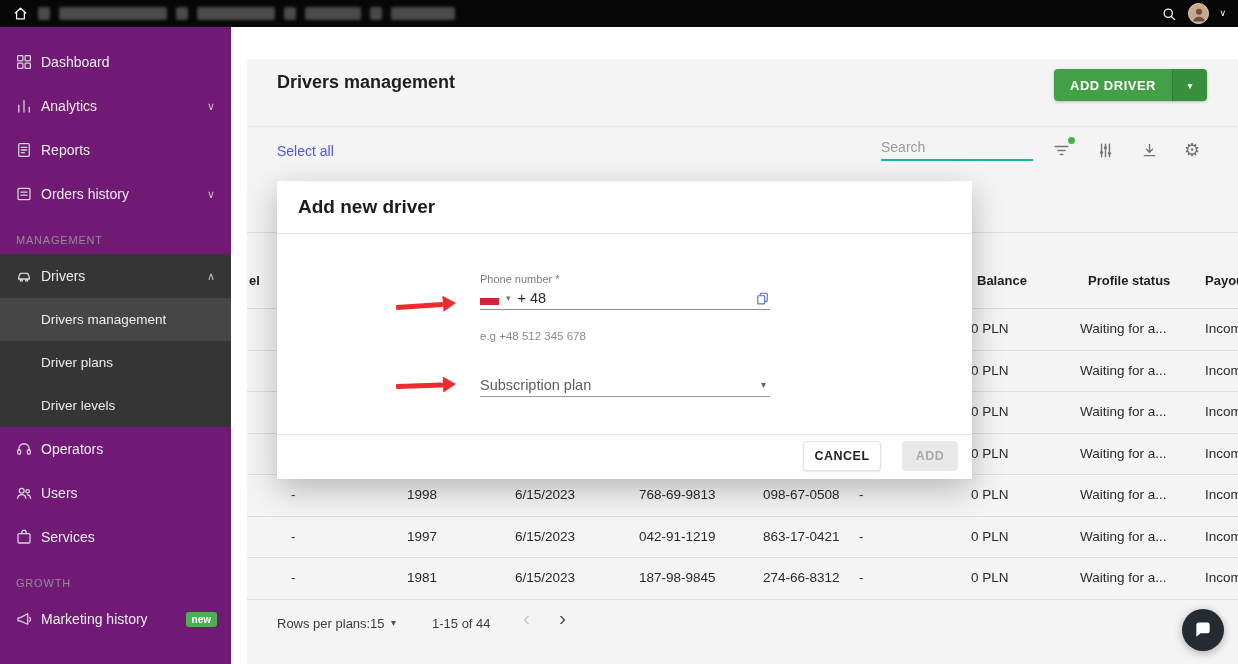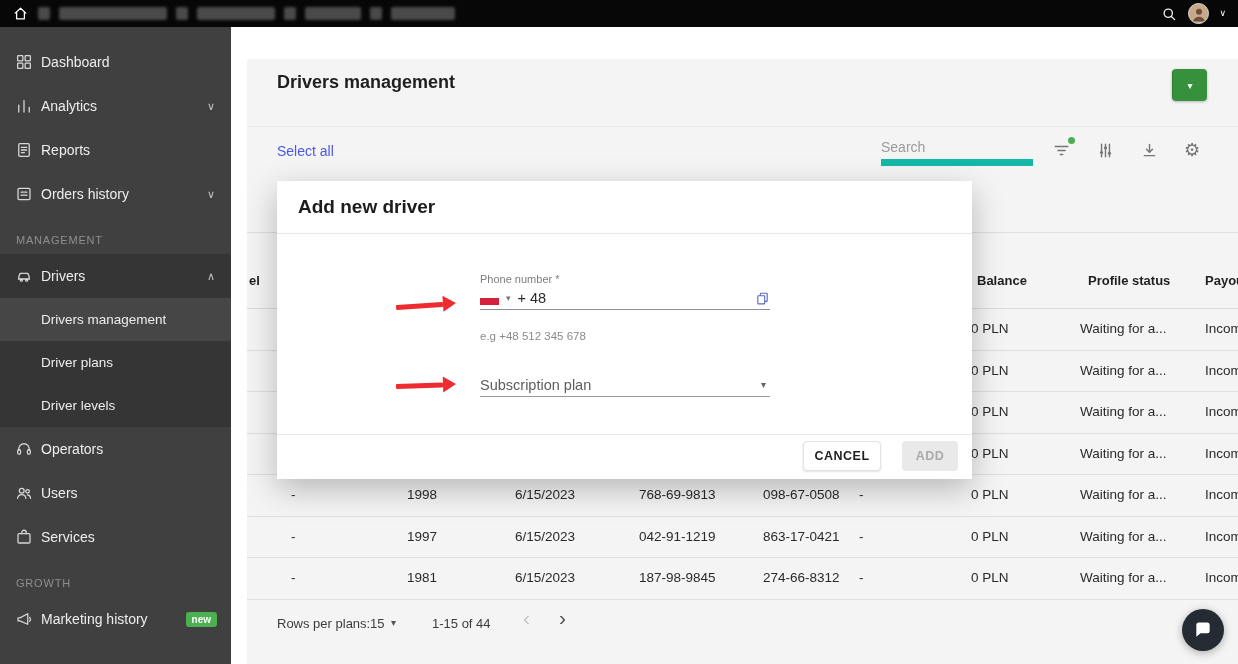--- a/index.html
+++ b/index.html
@@ -9,40 +9,40 @@
   
   .topbar{position:absolute;left:0;top:0;width:100%;height:27px;background:#070707;display:flex;align-items:center;justify-content:space-between;padding:0 12px;z-index:5}
   .tb-left{display:flex;align-items:center;gap:9px}
   .redact{height:13px;background:#4a4a4a;border-radius:2px;filter:blur(1.5px)}
   .w12{width:12px}.w108{width:108px}.w78{width:78px}.w56{width:56px}.w64{width:64px}
   .tb-right{display:flex;align-items:center;gap:10px}
   .avatar{width:21px;height:21px;border-radius:50%;background:#c9a886;border:1px solid #d8d8d8;display:flex;align-items:flex-end;justify-content:center;overflow:hidden}
   .tb-caret{color:#fff;font-size:9px;line-height:1}
 
   
-  .sidebar{position:absolute;top:27px;left:0;width:231px;height:637px;background:#404040;padding-top:13px;z-index:4}
+  .sidebar{position:absolute;top:27px;left:0;width:231px;height:637px;background:#701a75;padding-top:13px;z-index:4}
   .nav-item{height:44px;display:flex;align-items:center;padding:0 14px;color:#ededed;font-size:14px;position:relative;cursor:pointer}
   .nav-icon{width:19px;height:19px;margin-right:8px;display:flex;align-items:center;justify-content:center;flex:0 0 19px}
   .nav-chevron{position:absolute;right:16px;color:#c4c4c4;font-size:11px}
   .nav-section{height:38px;display:flex;align-items:flex-end;padding:0 6px 8px 16px;color:#8f8f8f;font-size:11px;letter-spacing:.8px}
   .nav-group{background:#353535}
   .nav-child{height:43px;display:flex;align-items:center;padding-left:41px;color:#ededed;font-size:13.5px;cursor:pointer}
   .nav-child.active{background:#464646}
   .badge-new{position:absolute;right:14px;background:#4caf50;color:#fff;font-size:10px;font-weight:bold;padding:2px 6px;border-radius:3px}
 
   
   .card{position:absolute;left:247px;top:59px;right:0;bottom:0;background:#f4f4f4;border-radius:4px 0 0 0}
   .page-title{position:absolute;left:30px;top:13px;font-size:18px;font-weight:bold;color:#1f1f1f}
   .add-driver{position:absolute;right:31px;top:10px;height:32px;display:flex;border-radius:4px;overflow:hidden;box-shadow:0 1px 3px rgba(0,0,0,.25)}
   .add-main{background:#43a047;color:#fff;font-size:13px;font-weight:bold;letter-spacing:.5px;display:flex;align-items:center;padding:0 16px;border:none;cursor:pointer;font-family:inherit}
   .add-caret{width:35px;background:#37903b;color:#fff;display:flex;align-items:center;justify-content:center;font-size:10px;border-left:1px solid rgba(0,0,0,.15);cursor:pointer}
   .hdr-divider{position:absolute;left:0;right:0;top:67px;border-bottom:1px solid #e9e9e9}
 
   .select-all{position:absolute;left:30px;top:84px;font-size:14px;color:#4a5ae0;cursor:pointer}
-  .search-wrap{position:absolute;left:634px;top:78px;width:152px;border-bottom:7px solid #14b8a6}
+  .search-wrap{position:absolute;left:634px;top:78px;width:152px;border-bottom:2px solid #14b8a6}
   .search-input{width:100%;border:none;background:transparent;font-size:14px;padding:2px 0 4px;outline:none;color:#333;font-family:inherit}
   .search-input::placeholder{color:#9b9b9b}
   .tool-icon{position:absolute;top:79px;width:24px;height:24px;display:flex;align-items:center;justify-content:center;color:#757575;cursor:pointer}
   .ti-filter{left:802px}.ti-tune{left:846px}.ti-download{left:890px}.ti-gear{left:933px;font-size:18px}
   .filter-dot{position:absolute;top:-1px;right:-2px;width:7px;height:7px;border-radius:50%;background:#4caf50}
 
   .divider-232{position:absolute;left:0;right:0;top:173px;border-bottom:1px solid #ddd}
   .thead{position:absolute;left:0;right:0;top:196px;height:54px;border-bottom:1px solid #d9d9d9;font-size:13px;font-weight:bold;color:#1f1f1f;overflow:hidden}
   .th{position:absolute;top:18px;white-space:nowrap}
   .th0{left:2px}.th6{left:730px}.th7{left:841px}.th8{left:958px}
@@ -235,20 +235,21 @@
         </span>
       <span class="nav-label">Marketing history</span>
       <span class="badge-new">new</span>
     </div>
   </nav>
 
   <main class="card">
     <h1 class="page-title">Drivers management</h1>
 
     <div class="add-driver">
+      <button class="add-main">ADD DRIVER</button>
       <span class="add-caret">
           <span>▾</span>
         </span>
     </div>
 
     <div class="hdr-divider"></div>
 
     <a class="select-all">Select all</a>
 
     <div class="search-wrap">

